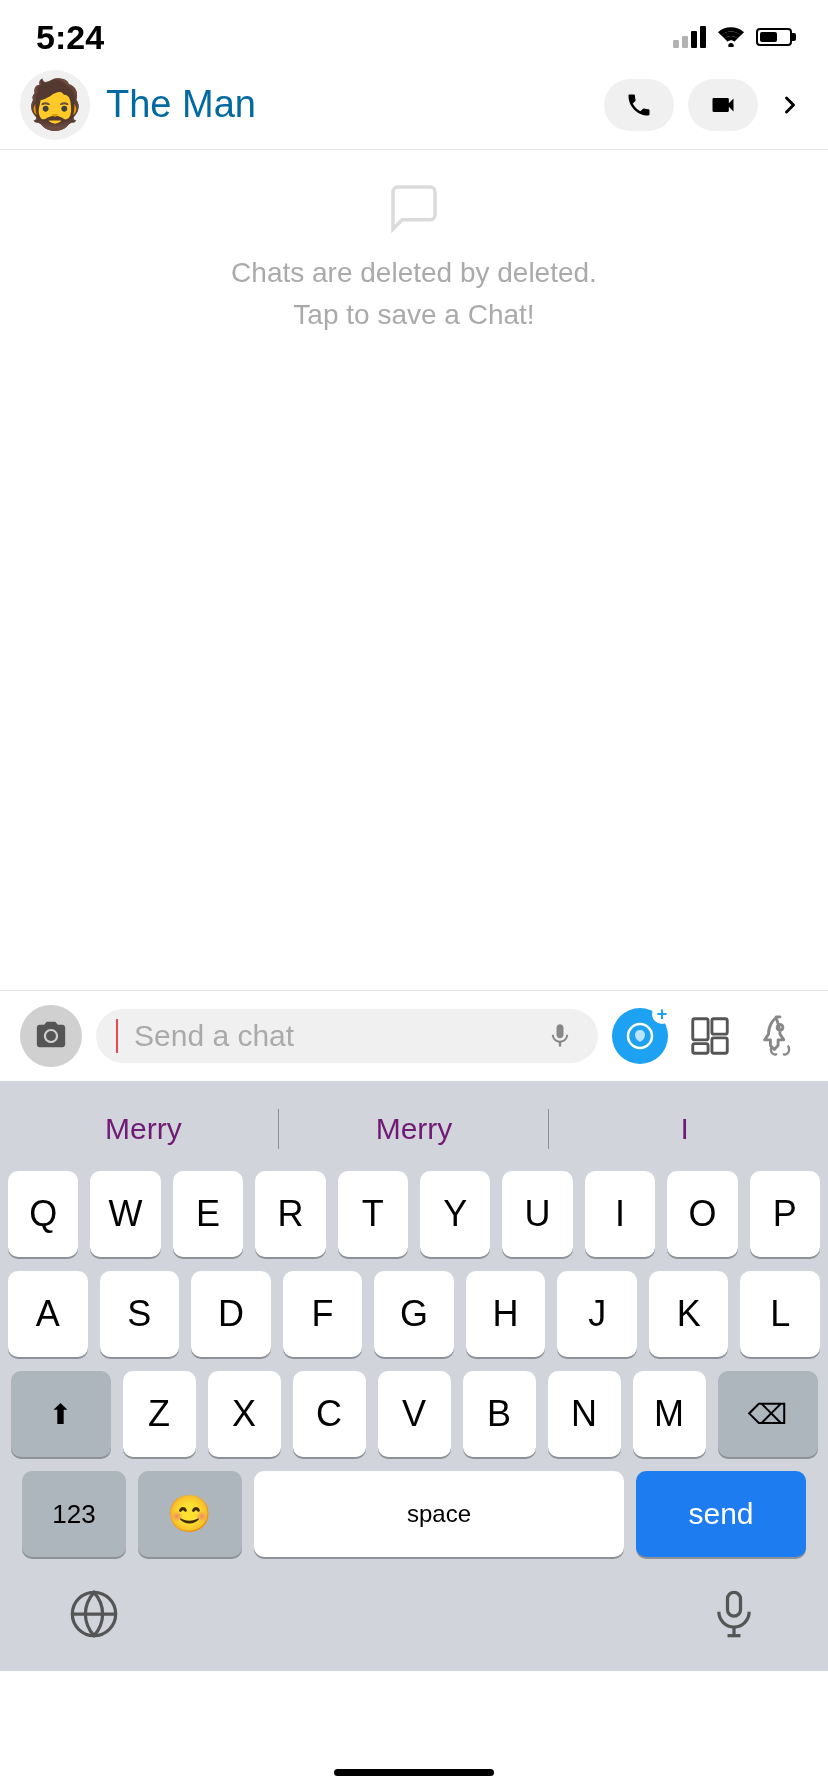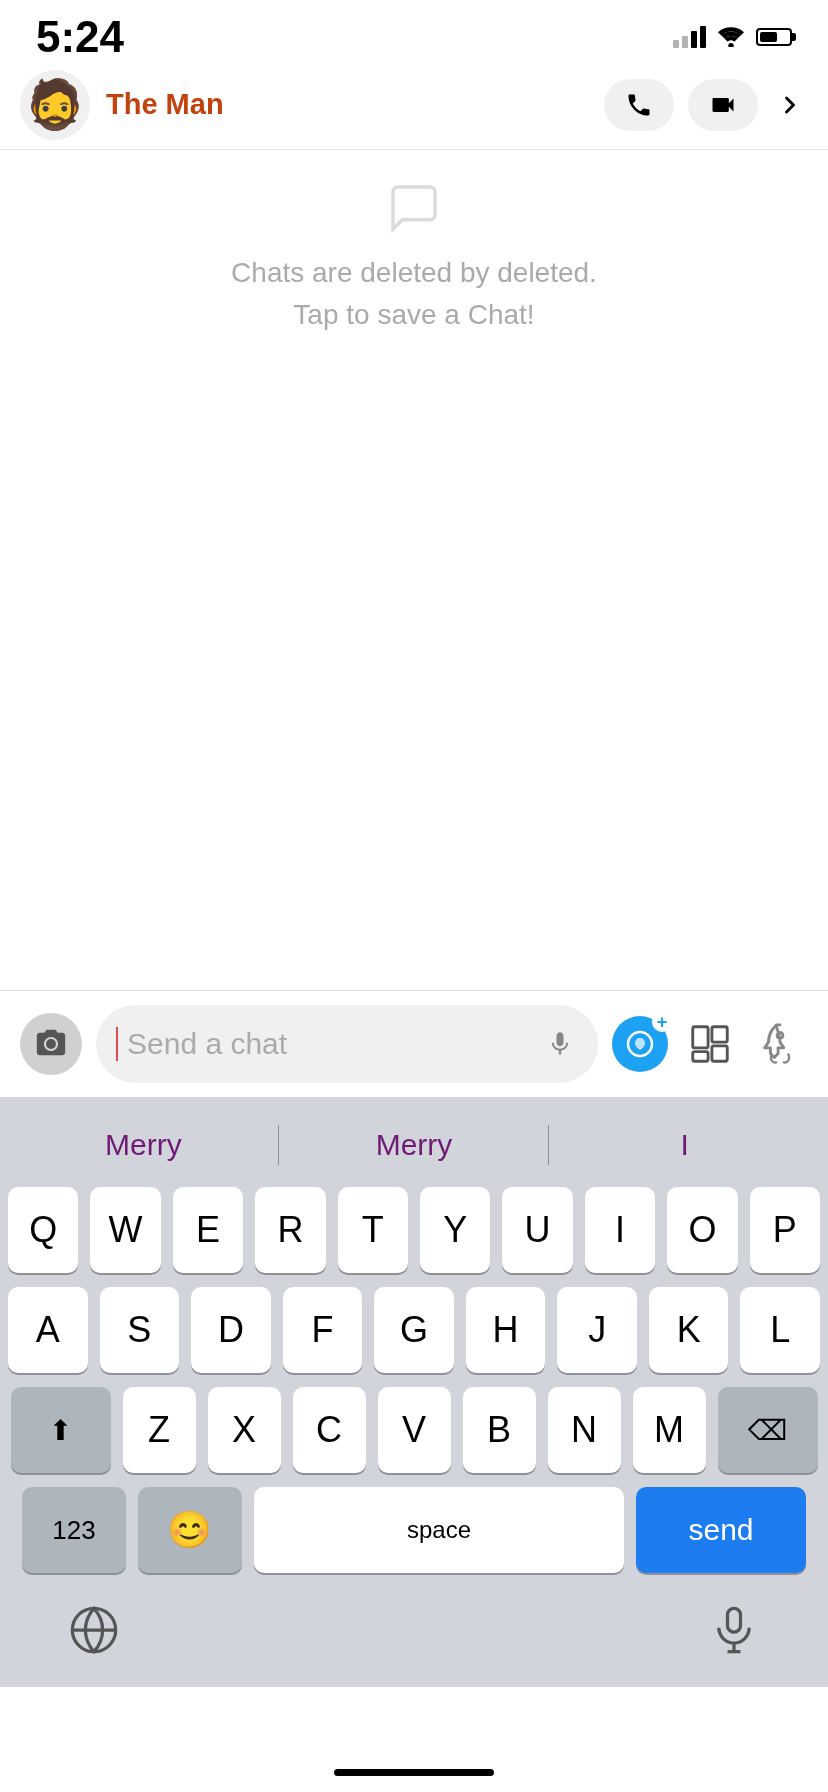--- a/index.html
+++ b/index.html
@@ -15,21 +15,21 @@
 
     
     .status-bar {
       display: flex;
       justify-content: space-between;
       align-items: center;
       padding: 14px 36px 0 36px;
       height: 60px;
     }
     .status-time {
-      font-size: 44px;
+      font-size: 34px;
       font-weight: 600;
       color: #000;
     }
     .status-icons {
       display: flex;
       align-items: center;
       gap: 12px;
     }
     .signal-bars {
       display: flex;
@@ -94,23 +94,23 @@
       background: #f0f0f0;
       display: flex;
       align-items: center;
       justify-content: center;
       font-size: 42px;
       margin-right: 16px;
       overflow: hidden;
       flex-shrink: 0;
     }
     .contact-name {
-      font-size: 29px;
-      font-weight: 700;
-      color: #c2410c;
+      font-size: 38px;
+      font-weight: 400;
+      color: #0369a1;
       flex: 1;
     }
     .header-actions {
       display: flex;
       align-items: center;
       gap: 14px;
     }
     .action-btn {
       width: 70px;
       height: 52px;
@@ -178,22 +178,22 @@
       cursor: pointer;
       flex-shrink: 0;
     }
     .chat-input-wrap {
       flex: 1;
       background: #f0f0f0;
       border-radius: 40px;
       display: flex;
       align-items: center;
       padding: 0 20px;
-      height: 78px;
-      gap: 9px;
+      height: 54px;
+      gap: 16px;
     }
     .chat-cursor {
       width: 2px;
       height: 34px;
       background: #e5484d;
       display: inline-block;
     }
     .chat-placeholder {
       color: #aaa;
       font-size: 30px;

